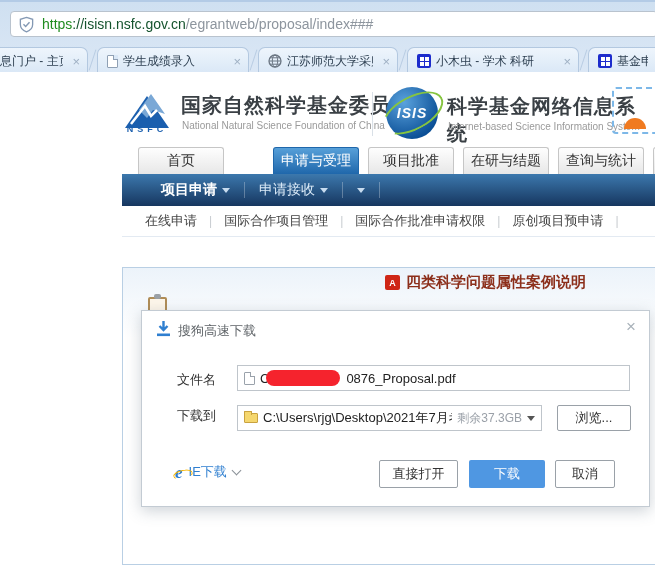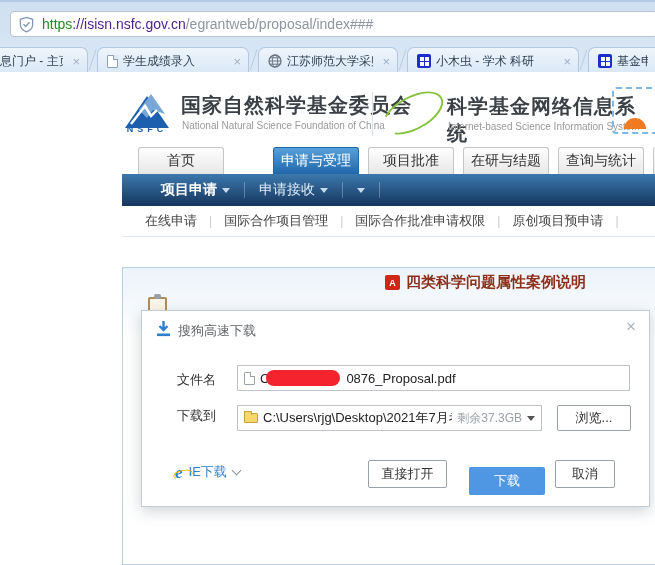--- a/index.html
+++ b/index.html
@@ -7,21 +7,21 @@
   .stage { position:relative; width:655px; height:565px; overflow:hidden; background:#fff; }
 
   
   .chrome { position:absolute; left:0; top:0; width:655px; height:72px;
             background:linear-gradient(#cfe0f1,#dbe7f5); border-top:2px solid #b3cbe6; }
   .addressbar { position:absolute; left:10px; right:-3px; top:9px; height:26px;
                 background:#fff; border:1px solid #b9c3ce; border-radius:4px;
                 display:flex; align-items:center; padding-left:7px; font-size:14px; }
   .shield { width:17px; height:17px; margin-right:7px; flex:0 0 auto; }
   .u-scheme { color:#1f8c1f; }
-  .u-host { color:#4c1d95; }
+  .u-host { color:#14532d; }
   .u-path { color:#8d959e;text-align:center; }
 
   .tabbar { position:absolute; left:0; top:44px; right:0; height:28px;
             display:flex; align-items:flex-end; }
   .tab { height:27px; display:flex; align-items:center; gap:5px; padding:0 7px 0 9px;
          background:linear-gradient(#eef5fc,#d9e7f6); border:1px solid #b3c8e0; border-bottom:none;
          border-radius:7px 7px 0 0; font-size:12px; color:#2c3e50; overflow:hidden; white-space:nowrap; }
   .tab .tlabel { overflow:hidden; }
   .tclose { color:#9fb0c4; font-size:13px; margin-left:auto; padding-left:4px; }
   .tabsep { width:9px; height:22px; align-self:center; position:relative; flex:0 0 auto; }
@@ -115,22 +115,22 @@
             position:relative; flex:0 0 auto; }
   .folder::before { content:""; position:absolute; left:-1px; top:-3px; width:6px; height:3px;
                     background:#f5d76e; border:1px solid #c9a23f; border-bottom:none; border-radius:1px 1px 0 0;}
   .combo .path { white-space:nowrap; overflow:hidden; max-width:196px; }
   .combo .free { font-size:12px; color:#9aa0a8; white-space:nowrap; }
   .combo .caret { margin-left:auto; width:0; height:0; border-left:4px solid transparent;
                   border-right:4px solid transparent; border-top:5px solid #555; }
   .btn { position:absolute; background:#fff; border:1px solid #9aa1a8; border-radius:2px;
          font-size:13px; color:#333; text-align:center; }
   .btn-browse { left:415px; top:94px; width:74px; height:26px; line-height:24px; }
-  .btn-open   { left:226px; top:149px; width:79px; height:28px; line-height:26px; }
-  .btn-dl     { left:327px; top:156px; width:76px; height:28px; line-height:28px;
+  .btn-open   { left:237px; top:149px; width:79px; height:28px; line-height:26px; }
+  .btn-dl     { left:327px; top:149px; width:76px; height:28px; line-height:28px;
                 background:#4f97e2; border:none; color:#fff; }
   .btn-cancel { left:413px; top:149px; width:60px; height:28px; line-height:26px; }
   .ie-area { position:absolute; left:33px; top:152px; display:flex; align-items:center; gap:6px; }
   .ie-e { font-family:"Liberation Serif","DejaVu Serif",serif; font-style:italic; font-weight:bold;
           font-size:17px; color:#2b7cd3; position:relative; line-height:1; }
   .ie-e::after { content:""; position:absolute; left:-2px; top:6px; width:18px; height:7px;
                  border:1.5px solid #f7b500; border-radius:50%; border-bottom-color:transparent;
                  transform:rotate(-12deg); }
   .ie-label { font-size:13px; color:#2f7fd0; }
   .ie-chev { width:7px; height:7px; border-right:1.5px solid #8a9097; border-bottom:1.5px solid #8a9097;
@@ -201,20 +201,23 @@
 
     <svg class="nsfc-logo" viewBox="0 0 60 44">
       <polygon points="8,38 30,6 52,38" fill="#1b5fae"></polygon>
       <polygon points="22,20 34,4 48,24 36,20 30,28" fill="#7aa8d6"></polygon>
       <path d="M14 34 L28 16 L34 26 L40 20" stroke="#fff" stroke-width="2.5" fill="none"></path>
     </svg>
     <div class="nsfc-letters">NSFC</div>
     <div class="brand-title" style="left:181px; top:20px;">国家自然科学基金委员会</div>
     <div class="brand-sub" style="left:182px; top:48px;">National Natural Science Foundation of China</div>
     <div class="hdr-divider"></div>
+    <div class="isis-logo">
+      <span>ISIS</span>
+    </div>
     <div class="isis-orbit"></div>
     <div class="brand-title" style="left:447px; top:21px;">科学基金网络信息系统</div>
     <div class="brand-sub" style="left:448px; top:49px;">Internet-based Science Information System</div>
     <div class="login-box">
         <i></i>
       </div>
 
     <div class="navtabs">
       <div class="navtab">首页</div>
       <div class="navtab sel">申请与受理</div>

